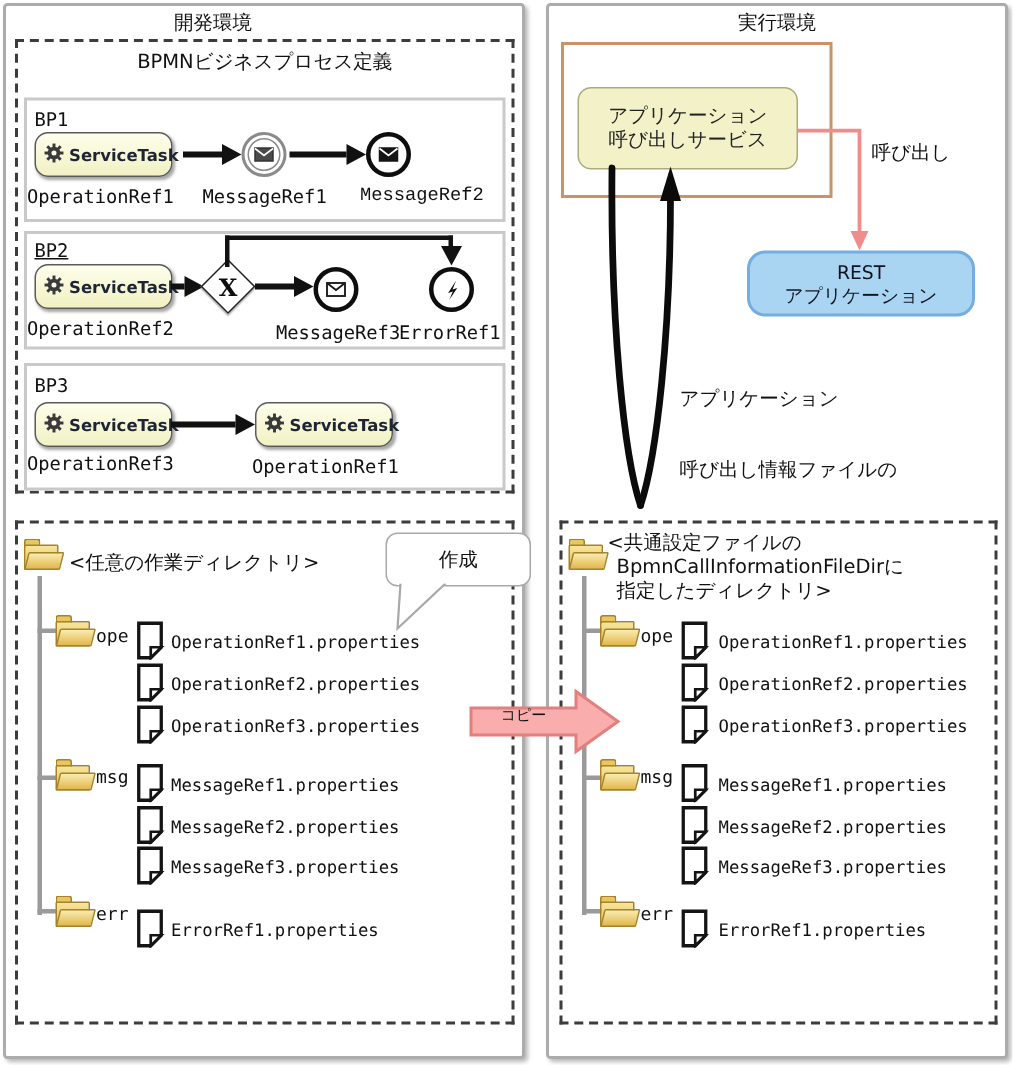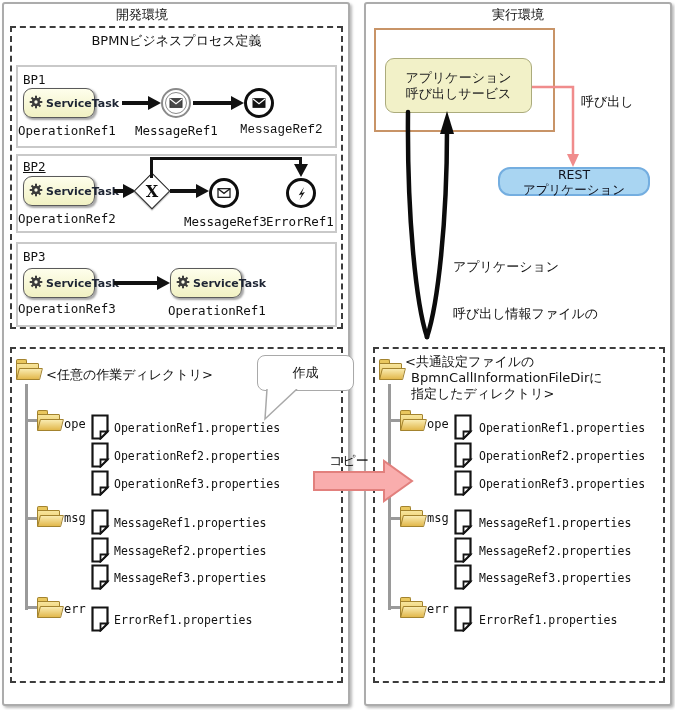--- a/index.html
+++ b/index.html
@@ -8,21 +8,21 @@
 
   .panel { position:absolute; background:#fff; border:2px solid #ACACAC; border-radius:3px;
            box-shadow:2px 2px 3px rgba(0,0,0,.28); }
   .jp-title { position:absolute; font-size:13px; color:#111; text-align:center; }
 
   .dashed-box { position:absolute; border:2px dashed #3c3c3c; background:#fff; }
   .bp-box { position:absolute; border:2px solid #C9C9C9; background:#fff; }
   .bp-name { position:absolute; font:500 12.5px "DejaVu Sans Mono", monospace; color:#111; }
   .ref-label { position:absolute; font:500 12.5px "DejaVu Sans Mono", monospace; color:#111; white-space:pre; }
 
-  .stask { position:absolute; width:72px; height:30px; border:1.5px solid #5a5a5a; border-radius:9px;
+  .stask { position:absolute; width:92px; height:30px; border:1.5px solid #5a5a5a; border-radius:9px;
            background:linear-gradient(180deg,#FEFEEC,#F1F1C3); box-shadow:1.5px 1.5px 2px rgba(0,0,0,.35);
            display:flex; align-items:center; gap:3px; padding-left:5px; }
   .stask-label { font-size:11px; font-weight:600; color:#1d2433; }
 
   .event { position:absolute; width:30px; height:30px; border-radius:50%; background:#fff;
            display:flex; align-items:center; justify-content:center; }
   .event.intermediate { border:2px solid #8a8a8a; }
   .event.intermediate::before { content:""; position:absolute; inset:2px; border:1.5px solid #8a8a8a; border-radius:50%; }
   .event.end { border:3.5px solid #0e0e0e; }
 
@@ -48,31 +48,31 @@
                  background:linear-gradient(180deg,#F9EBB0,#E2B84C); border:1px solid #A3832E;
                  border-radius:1px; transform:skewX(-14deg); transform-origin:bottom left; }
   .treelabel { position:absolute; font:12px "DejaVu Sans Mono", monospace; color:#111; }
   .fname { position:absolute; font:11.5px "DejaVu Sans Mono", monospace; color:#111; white-space:pre; }
   .fileicon { position:absolute; }
   .conn { position:absolute; background:#9a9a9a; }
 
   .svc-box { position:absolute; left:385px; top:58px; width:147px; height:55px; border:1.5px solid #ABAB7C;
              border-radius:9px; background:#F2F1C8; display:flex; flex-direction:column; align-items:center;
              justify-content:center; font-size:13px; color:#222; line-height:16px; }
-  .rest-box { position:absolute; left:498px; top:167px; width:152px; height:29px; border:2px solid #74AEE0;
+  .rest-box { position:absolute; left:498px; top:167px; width:152px; height:44px; border:2px solid #74AEE0;
               border-radius:12px; background:#A9D5F2; display:flex; flex-direction:column; align-items:center;
               justify-content:center; font-size:12.5px; color:#10131f; line-height:15px; }
   .note { position:absolute; left:453px; top:228px; font-size:13px; line-height:15.5px; color:#111; white-space:pre; }
 
   .bubble { position:absolute; left:257px; top:355px; width:97px; height:36px; background:#fff;
             border:1.5px solid #A9A9A9; border-radius:8px; z-index:6; display:flex; align-items:center;
             justify-content:center; font-size:13px; color:#111; }
   .bubble-tail { position:absolute; left:260px; top:389px; z-index:7; }
   .copy-wrap { position:absolute; left:312px; top:458px; z-index:6; }
-  .copy-label { position:absolute; left:314px; top:452px; width:70px; text-align:center; font-size:13px;
+  .copy-label { position:absolute; left:314px; top:470px; width:70px; text-align:center; font-size:10px;
                 color:#101010; z-index:7; }
 </style>
 </head>
 <body>
 
 <div class="stage">
 
   <div class="panel" style="left:2px;top:2px;width:348px;height:704px;"></div>
   <div class="jp-title" style="left:2px;top:6px;width:280px;">開発環境</div>
 

